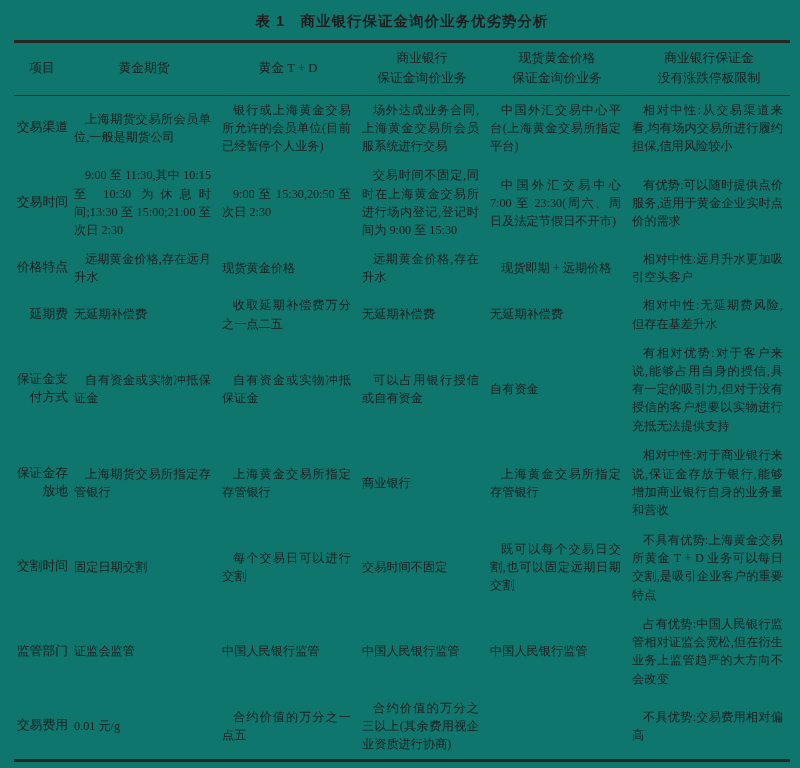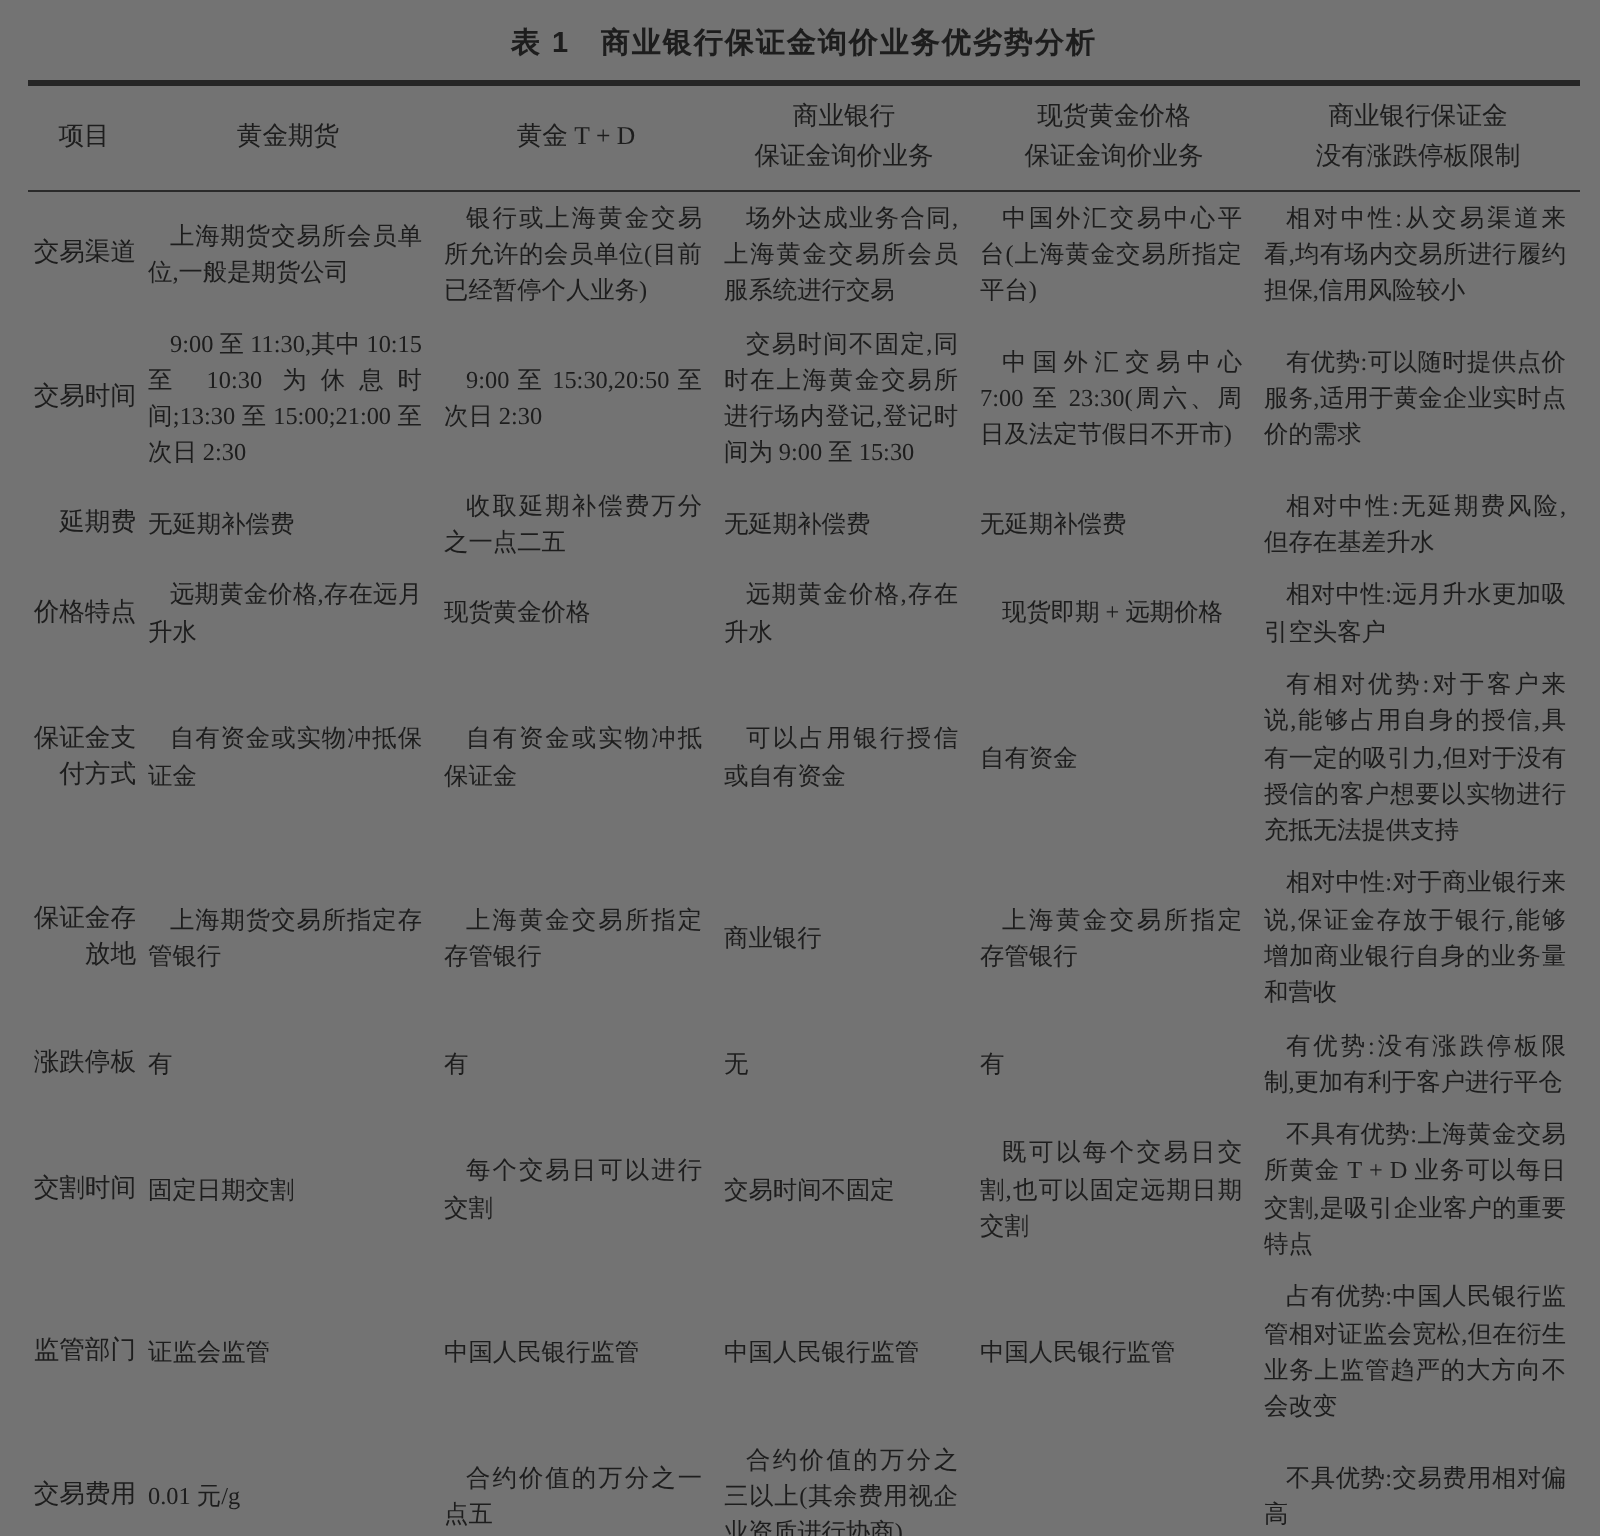--- a/index.html
+++ b/index.html
@@ -5,21 +5,21 @@
   * { box-sizing: border-box; margin: 0; padding: 0; }
   html, body { width: 800px; }
   body {
     background: #f3f3f0;
     font-family: "Liberation Serif", "DejaVu Serif", serif;
     color: #1d1d1d;
   }
   .page {
     width: 800px;
     height: 768px;
-    background: #737373;
+    background: #0f766e;
     padding: 6px 10px 6px 14px;
     overflow: hidden;
     display: flex;
     flex-direction: column;
   }
   .title {
     text-align: center;
     font-family: "Liberation Sans", "DejaVu Sans", sans-serif;
     font-weight: bold;
     font-size: 14.5px;
@@ -111,58 +111,50 @@
         </tr>
         <tr>
           <th>交易时间</th>
           <td class="indent">9:00 至 11:30,其中 10:15 至 10:30 为休息时间;13:30 至 15:00;21:00 至次日 2:30</td>
           <td class="indent">9:00 至 15:30,20:50 至次日 2:30</td>
           <td class="indent">交易时间不固定,同时在上海黄金交易所进行场内登记,登记时间为 9:00 至 15:30</td>
           <td class="indent">中国外汇交易中心 7:00 至 23:30(周六、周日及法定节假日不开市)</td>
           <td class="indent">有优势:可以随时提供点价服务,适用于黄金企业实时点价的需求</td>
         </tr>
         <tr>
+          <th>价格特点</th>
+          <td class="indent">远期黄金价格,存在远月升水</td>
+          <td>现货黄金价格</td>
+          <td class="indent">远期黄金价格,存在升水</td>
+          <td class="indent">现货即期 + 远期价格</td>
+          <td class="indent">相对中性:远月升水更加吸引空头客户</td>
+        </tr>
+        <tr>
           <th>延期费</th>
           <td>无延期补偿费</td>
           <td class="indent">收取延期补偿费万分之一点二五</td>
           <td>无延期补偿费</td>
           <td>无延期补偿费</td>
           <td class="indent">相对中性:无延期费风险,但存在基差升水</td>
-        </tr>
-        <tr>
-          <th>价格特点</th>
-          <td class="indent">远期黄金价格,存在远月升水</td>
-          <td>现货黄金价格</td>
-          <td class="indent">远期黄金价格,存在升水</td>
-          <td class="indent">现货即期 + 远期价格</td>
-          <td class="indent">相对中性:远月升水更加吸引空头客户</td>
         </tr>
         <tr>
           <th>保证金支付方式</th>
           <td class="indent">自有资金或实物冲抵保证金</td>
           <td class="indent">自有资金或实物冲抵保证金</td>
           <td class="indent">可以占用银行授信或自有资金</td>
           <td>自有资金</td>
           <td class="indent">有相对优势:对于客户来说,能够占用自身的授信,具有一定的吸引力,但对于没有授信的客户想要以实物进行充抵无法提供支持</td>
         </tr>
         <tr>
           <th>保证金存放地</th>
           <td class="indent">上海期货交易所指定存管银行</td>
           <td class="indent">上海黄金交易所指定存管银行</td>
           <td>商业银行</td>
           <td class="indent">上海黄金交易所指定存管银行</td>
           <td class="indent">相对中性:对于商业银行来说,保证金存放于银行,能够增加商业银行自身的业务量和营收</td>
-        </tr>
-        <tr>
-          <th>涨跌停板</th>
-          <td>有</td>
-          <td>有</td>
-          <td>无</td>
-          <td>有</td>
-          <td class="indent">有优势:没有涨跌停板限制,更加有利于客户进行平仓</td>
         </tr>
         <tr>
           <th>交割时间</th>
           <td>固定日期交割</td>
           <td class="indent">每个交易日可以进行交割</td>
           <td>交易时间不固定</td>
           <td class="indent">既可以每个交易日交割,也可以固定远期日期交割</td>
           <td class="indent">不具有优势:上海黄金交易所黄金 T + D 业务可以每日交割,是吸引企业客户的重要特点</td>
         </tr>
         <tr>

